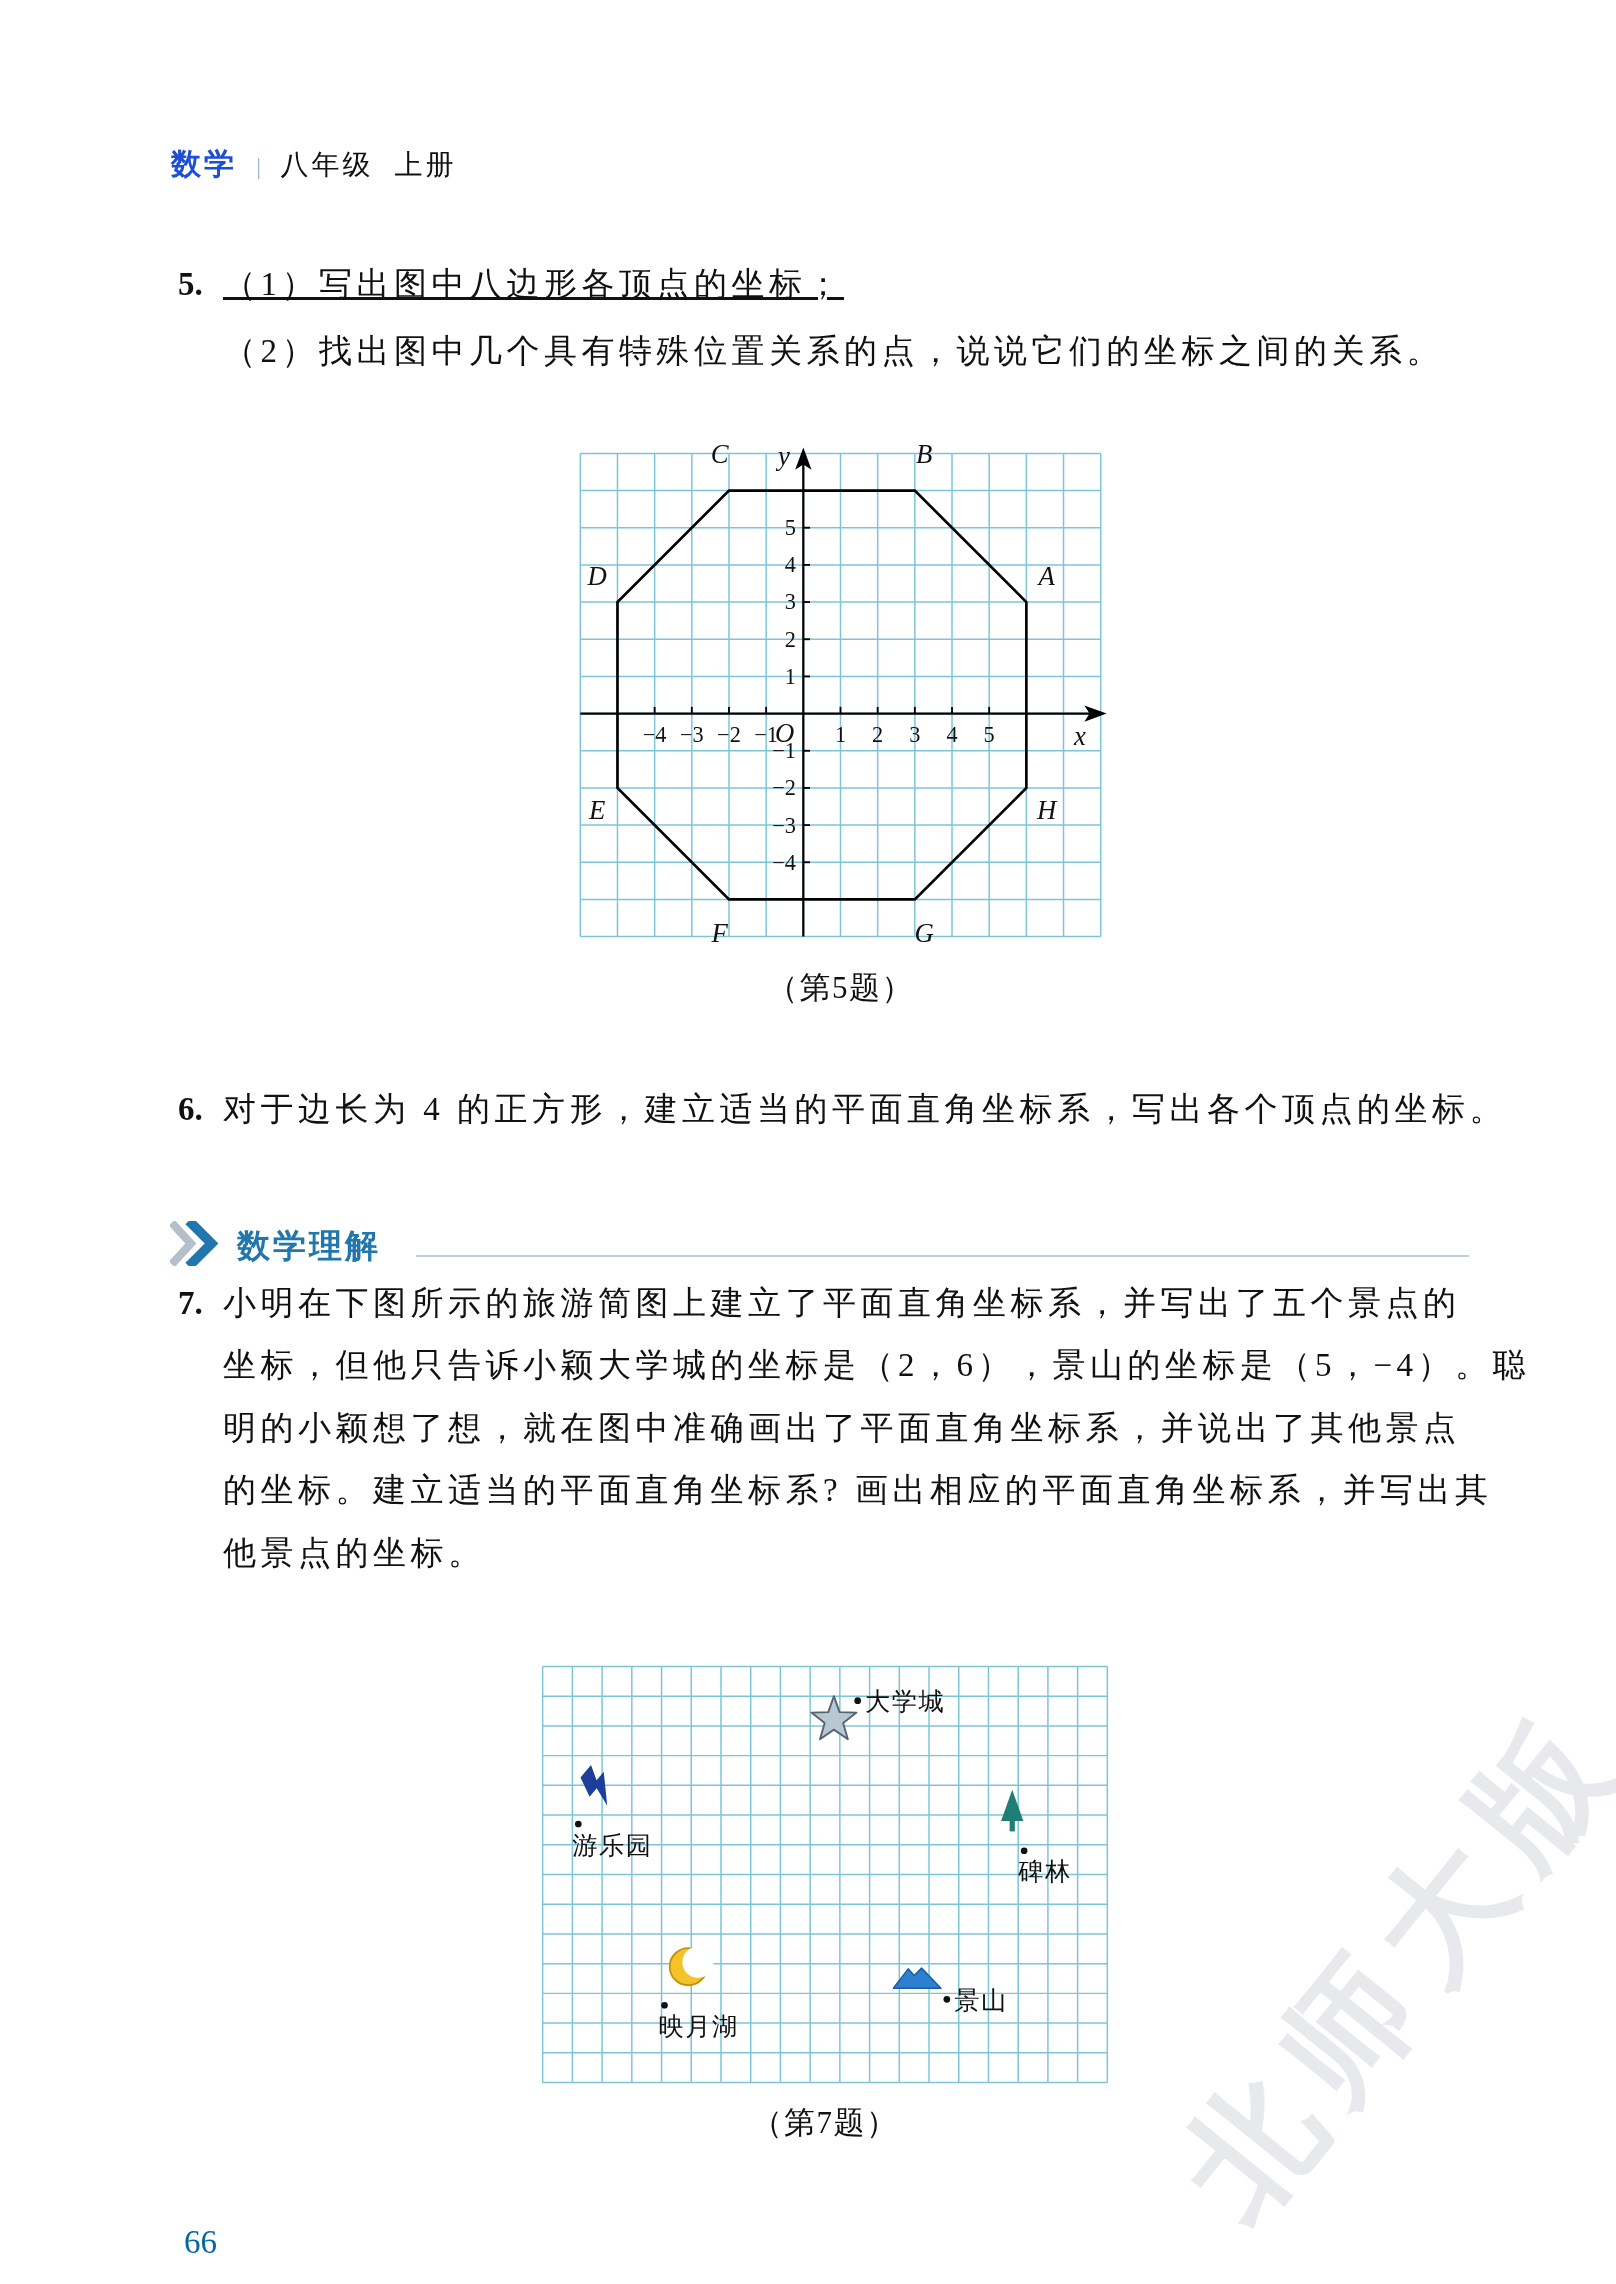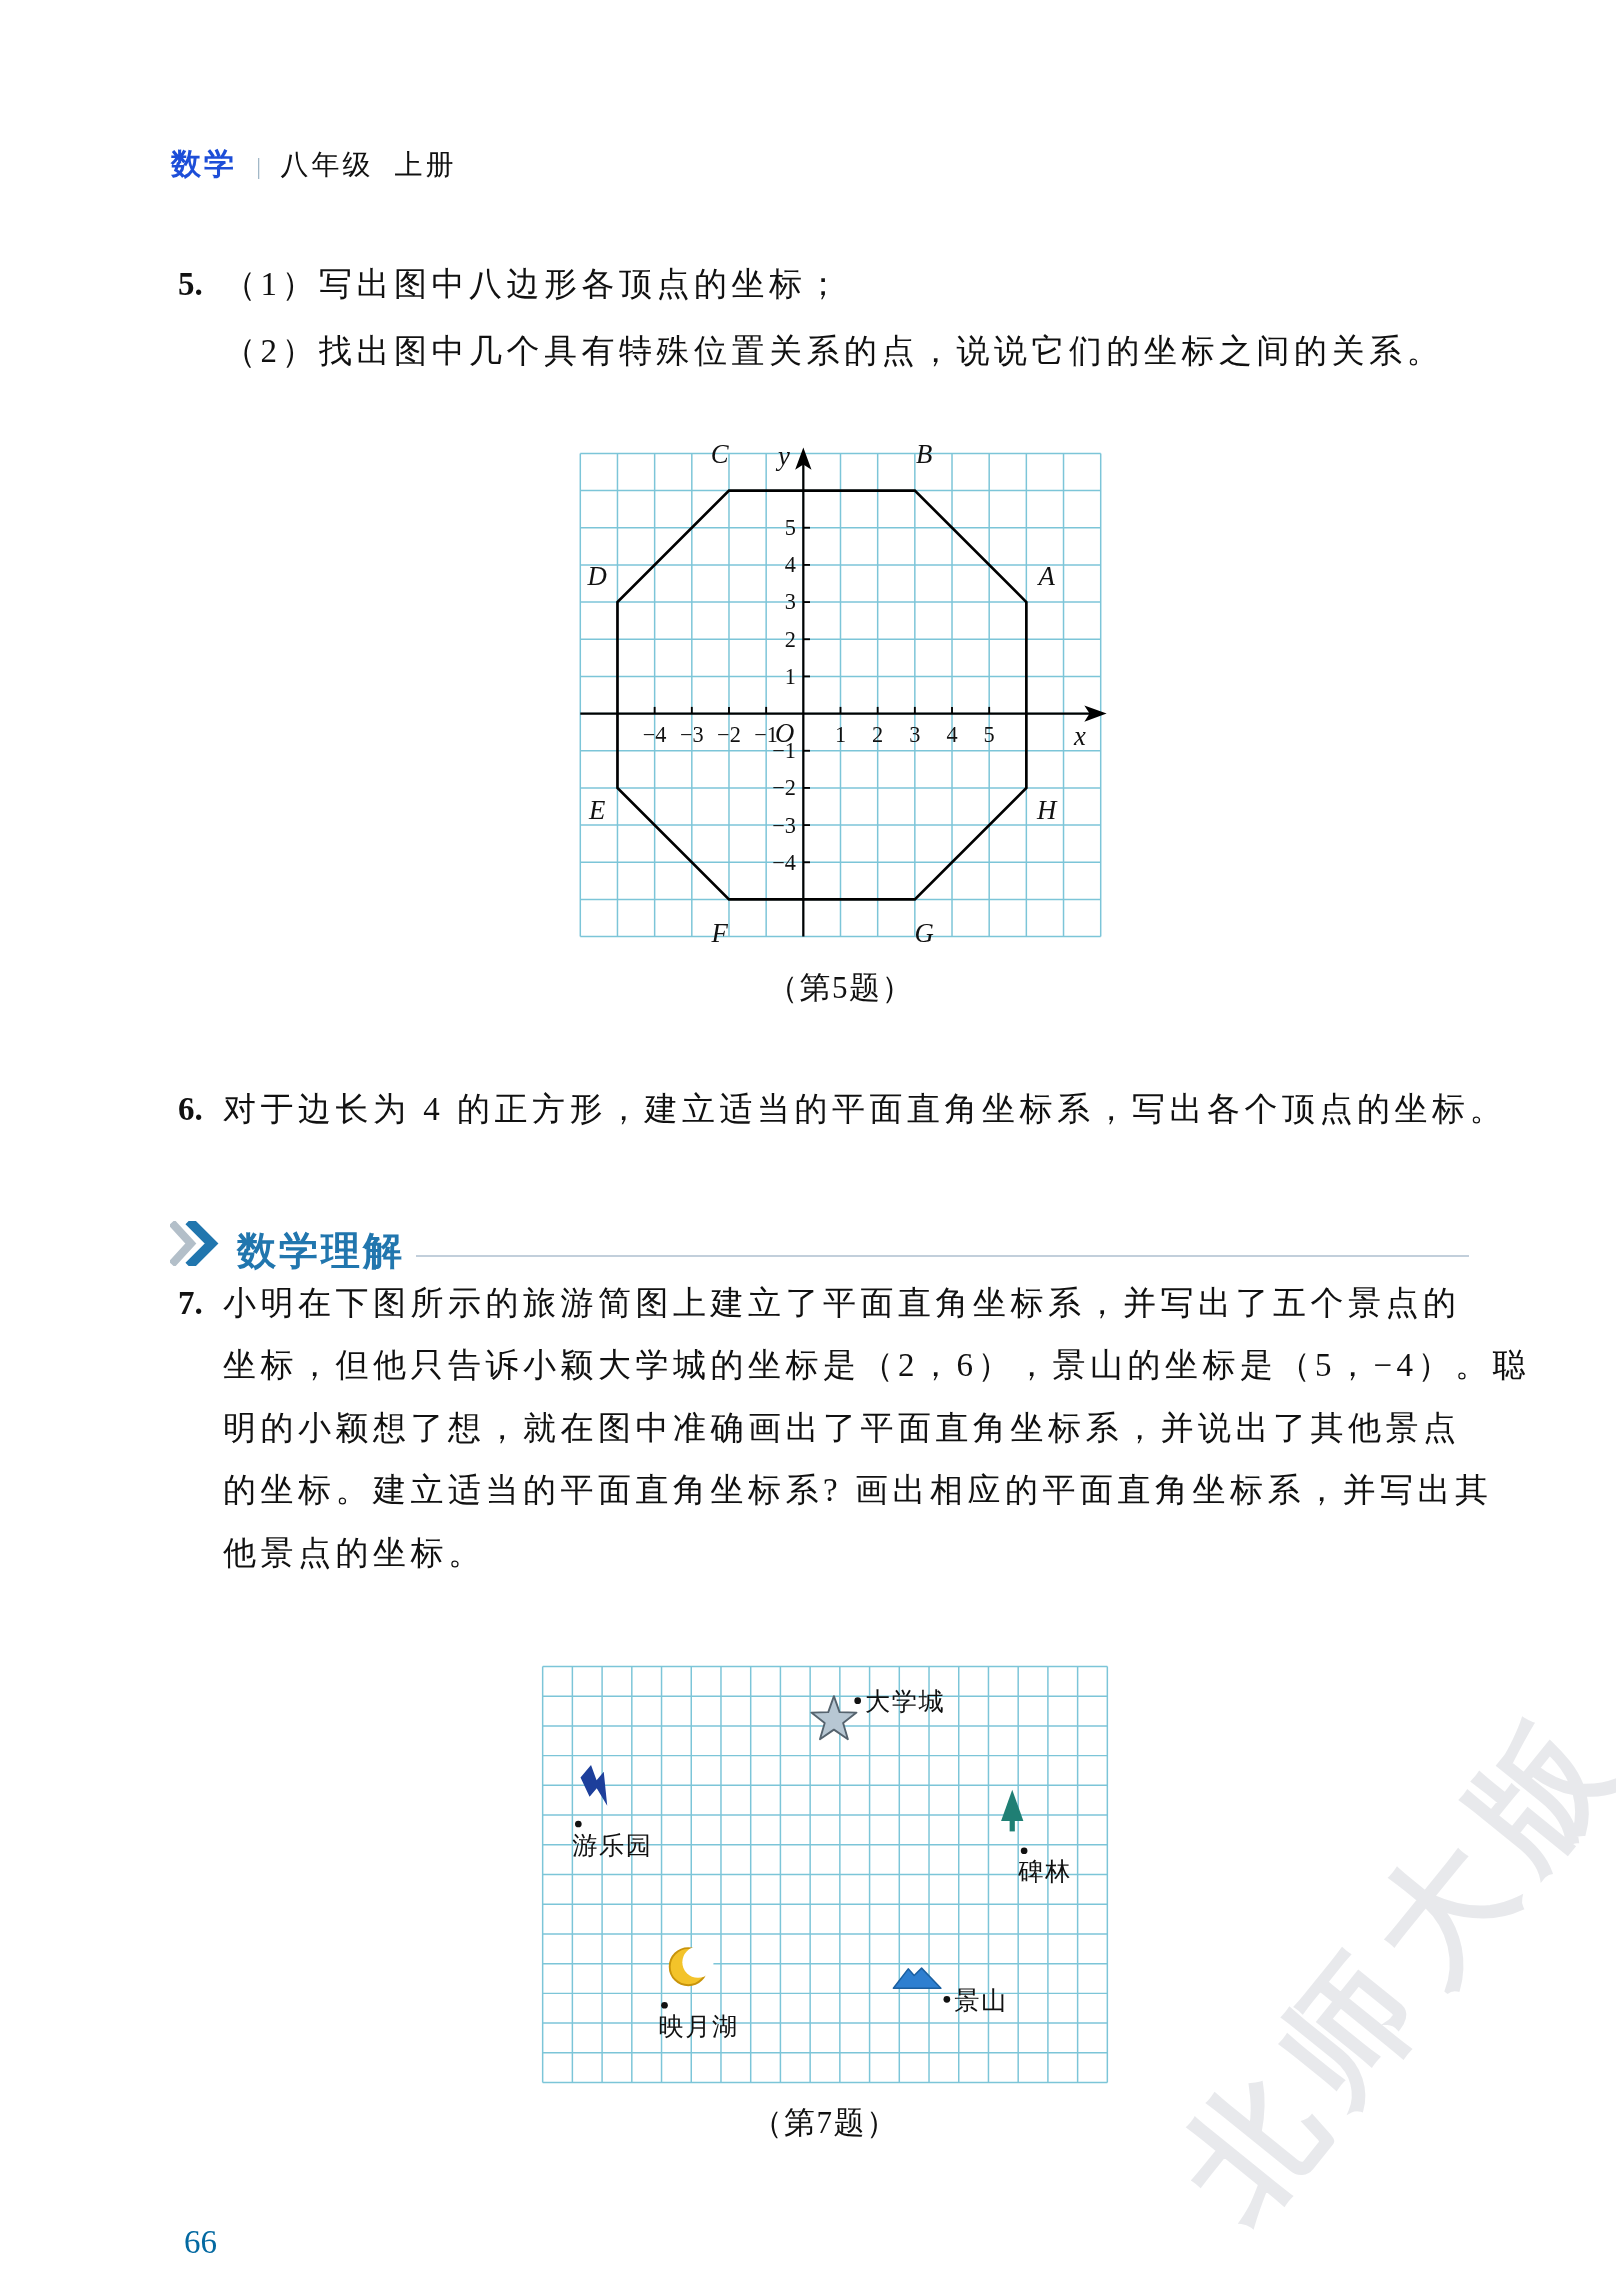--- a/index.html
+++ b/index.html
@@ -18,21 +18,21 @@
   .line { position:absolute; font-size:33px; letter-spacing:4.5px; white-space:nowrap; line-height:45px; }
   .num { font-weight:bold; display:inline-block; width:45px; letter-spacing:0; }
   
   .fig1 { position:absolute; left:558px; top:431px; }
   .fig2 { position:absolute; left:538px; top:1662px; }
   .caption { position:absolute; font-size:31px; letter-spacing:1.5px; text-align:center; }
   .cap1 { left:558px; width:565px; top:967px; }
   .cap2 { left:538px; width:574px; top:2102px; }
   
   .chevrons { position:absolute; left:170px; top:1221px; }
-  .section-title { position:absolute; left:237px; top:1224px; font-size:39px; font-weight:bold; color:#2176ae; letter-spacing:3px; font-family:"Liberation Sans",sans-serif; }
+  .section-title { position:absolute; left:237px; top:1224px; font-size:33px; font-weight:bold; color:#2176ae; letter-spacing:3px; font-family:"Liberation Sans",sans-serif; }
   .section-rule { position:absolute; left:416px; top:1255px; width:1053px; height:2.2px; background:#c2cfdb; }
   
   .pageno { position:absolute; left:184px; top:2224px; font-size:33px; color:#0369a1; }
   .watermark {
     position:absolute; left:1212px; top:2112px; font-size:130px; font-weight:bold;
     color:rgba(125,135,150,0.18); letter-spacing:22px; white-space:nowrap;
     transform:rotate(-51deg); transform-origin:0 50%;
   }
   
   text { font-family:"Liberation Serif","DejaVu Serif",serif; fill:#111; }
@@ -44,21 +44,21 @@
 </head>
 <body>
 
 <div class="header">
   <span class="subject">数学</span>
   <span class="sep">|</span>
   <span class="grade">八年级</span>
   <span class="volume">上册</span>
 </div>
 
-<div class="line" style="left:178px;top:262px;">
+<div class="line" style="left:178px;top:262px;text-decoration:underline;">
   <span class="num">5.</span><span>（1）写出图中八边形各顶点的坐标；</span>
 </div>
 <div class="line" style="left:223px;top:329px;">
   <span>（2）找出图中几个具有特殊位置关系的点，说说它们的坐标之间的关系。</span>
 </div>
 
 <svg class="fig1" viewBox="0 0 760 710" width="565" height="528">
     <g stroke="#7cc5d8" stroke-width="2">
       <line x1="30" y1="30" x2="30" y2="680"></line>
       <line x1="80" y1="30" x2="80" y2="680"></line>

